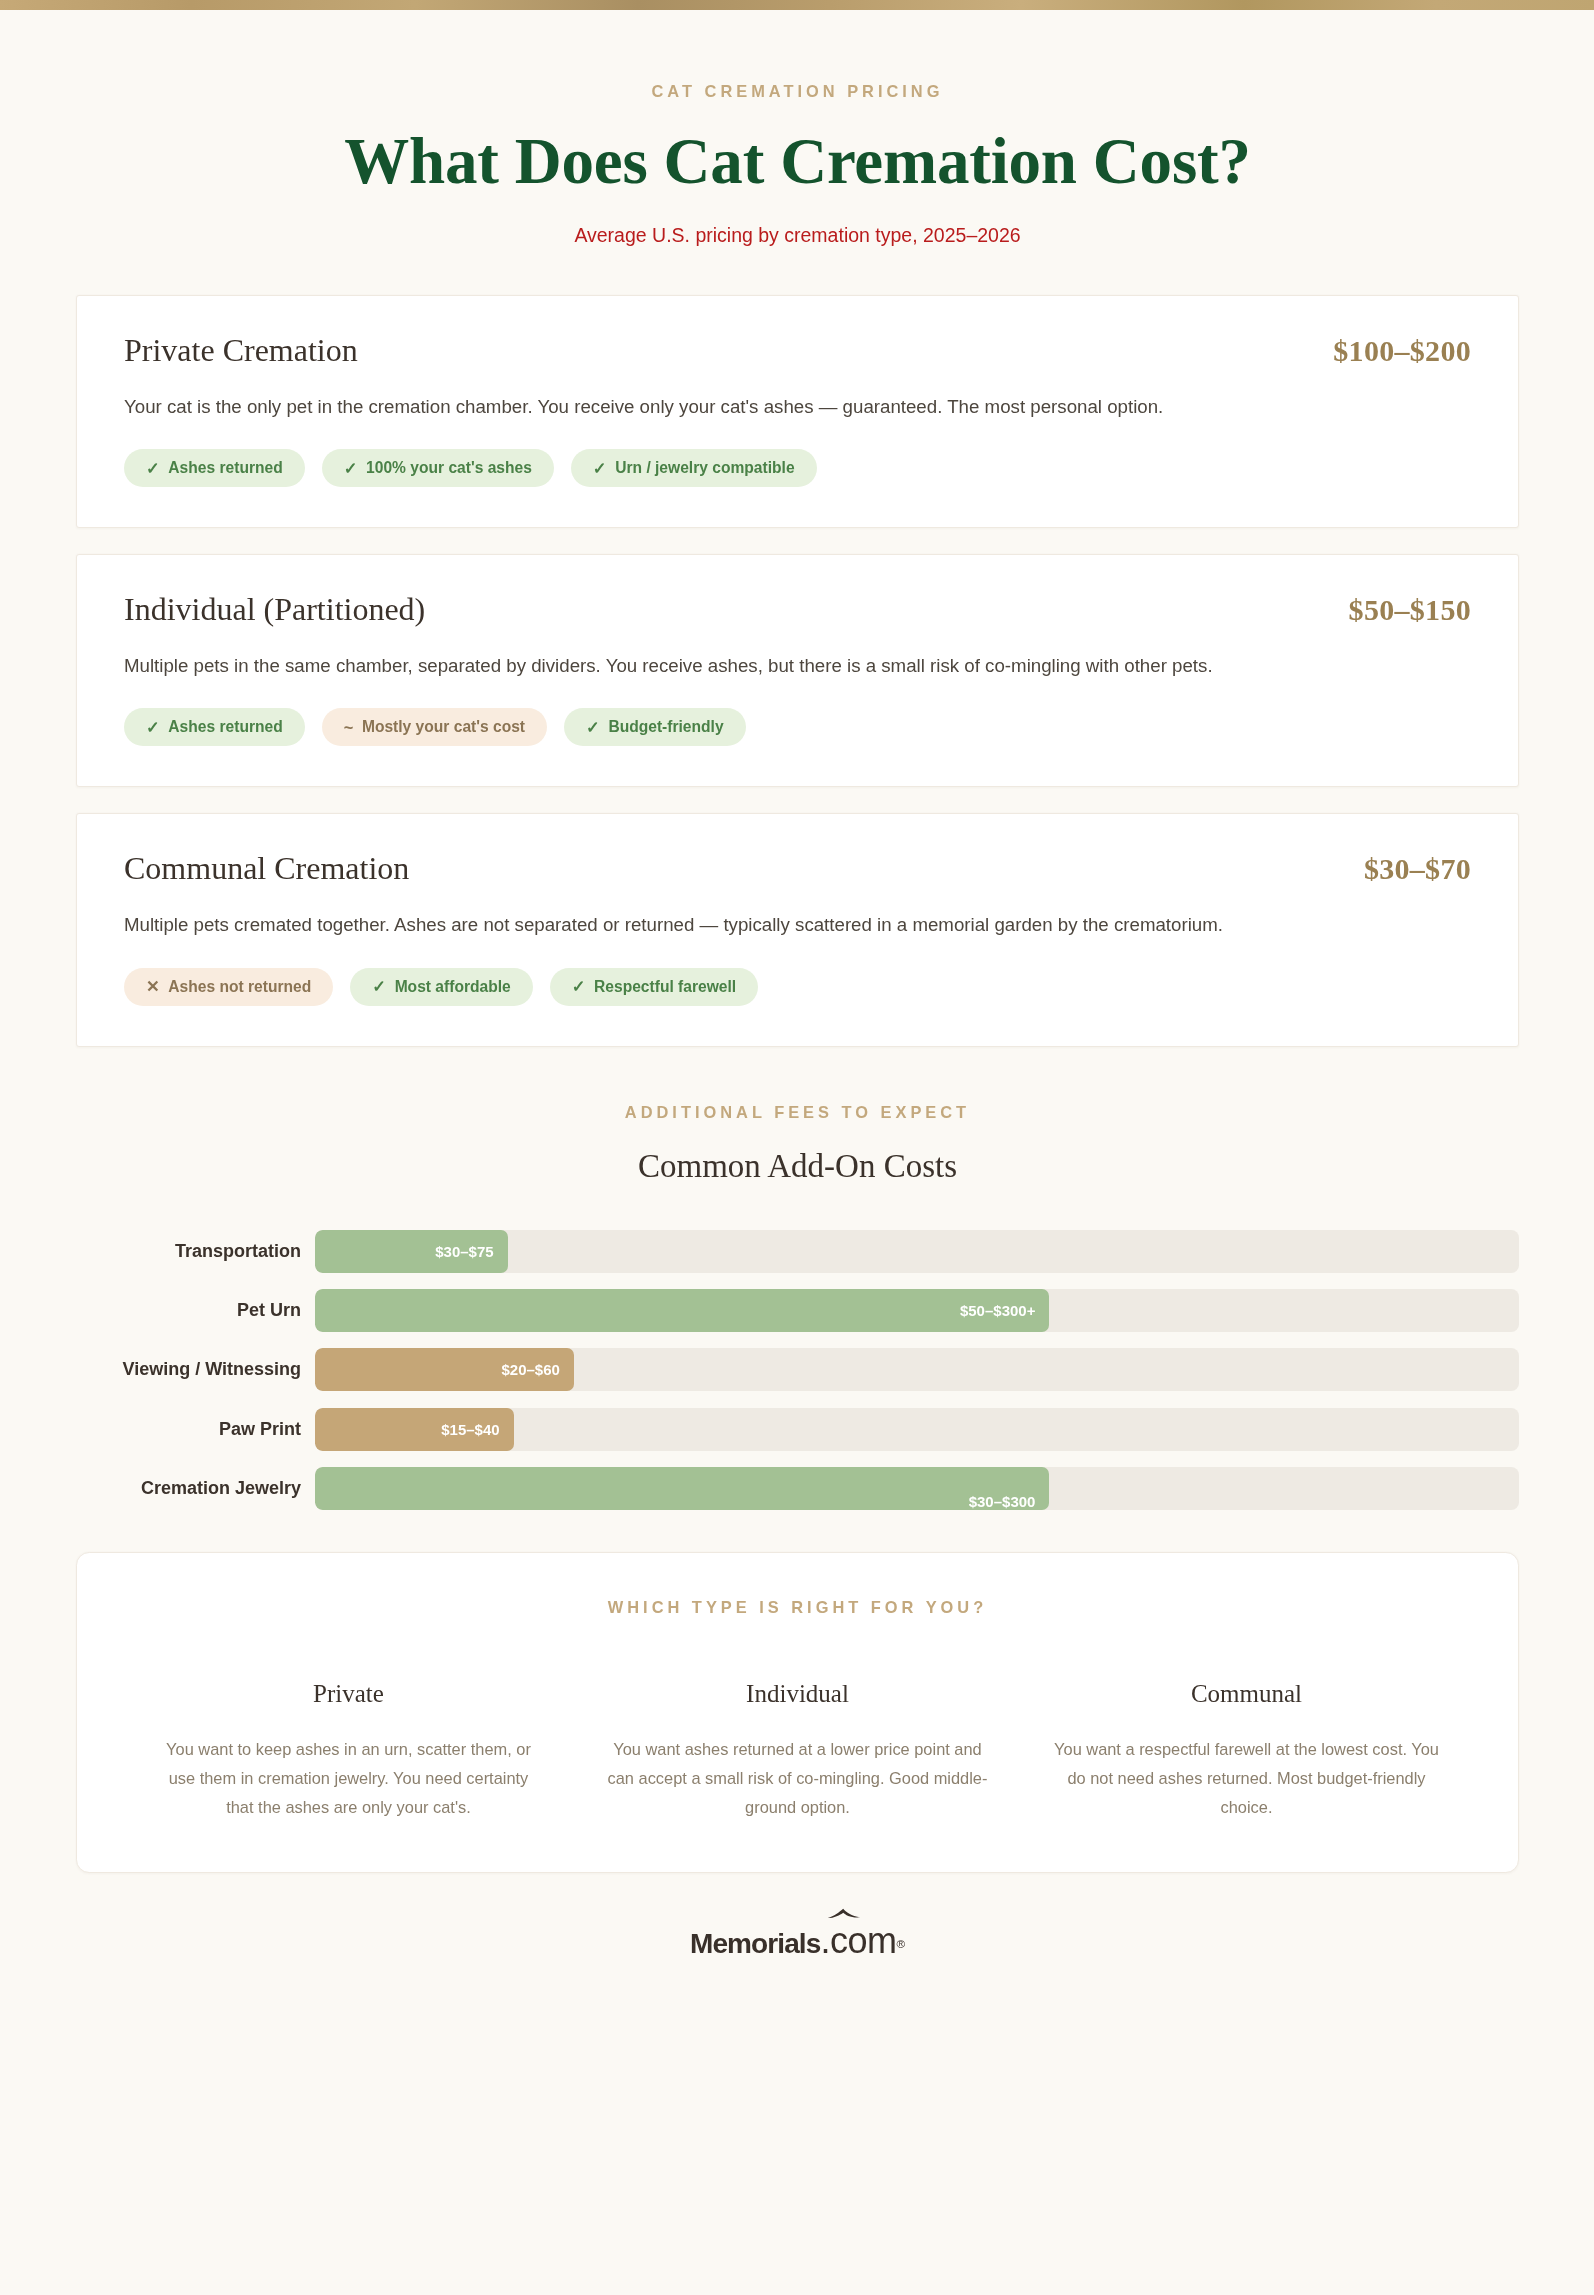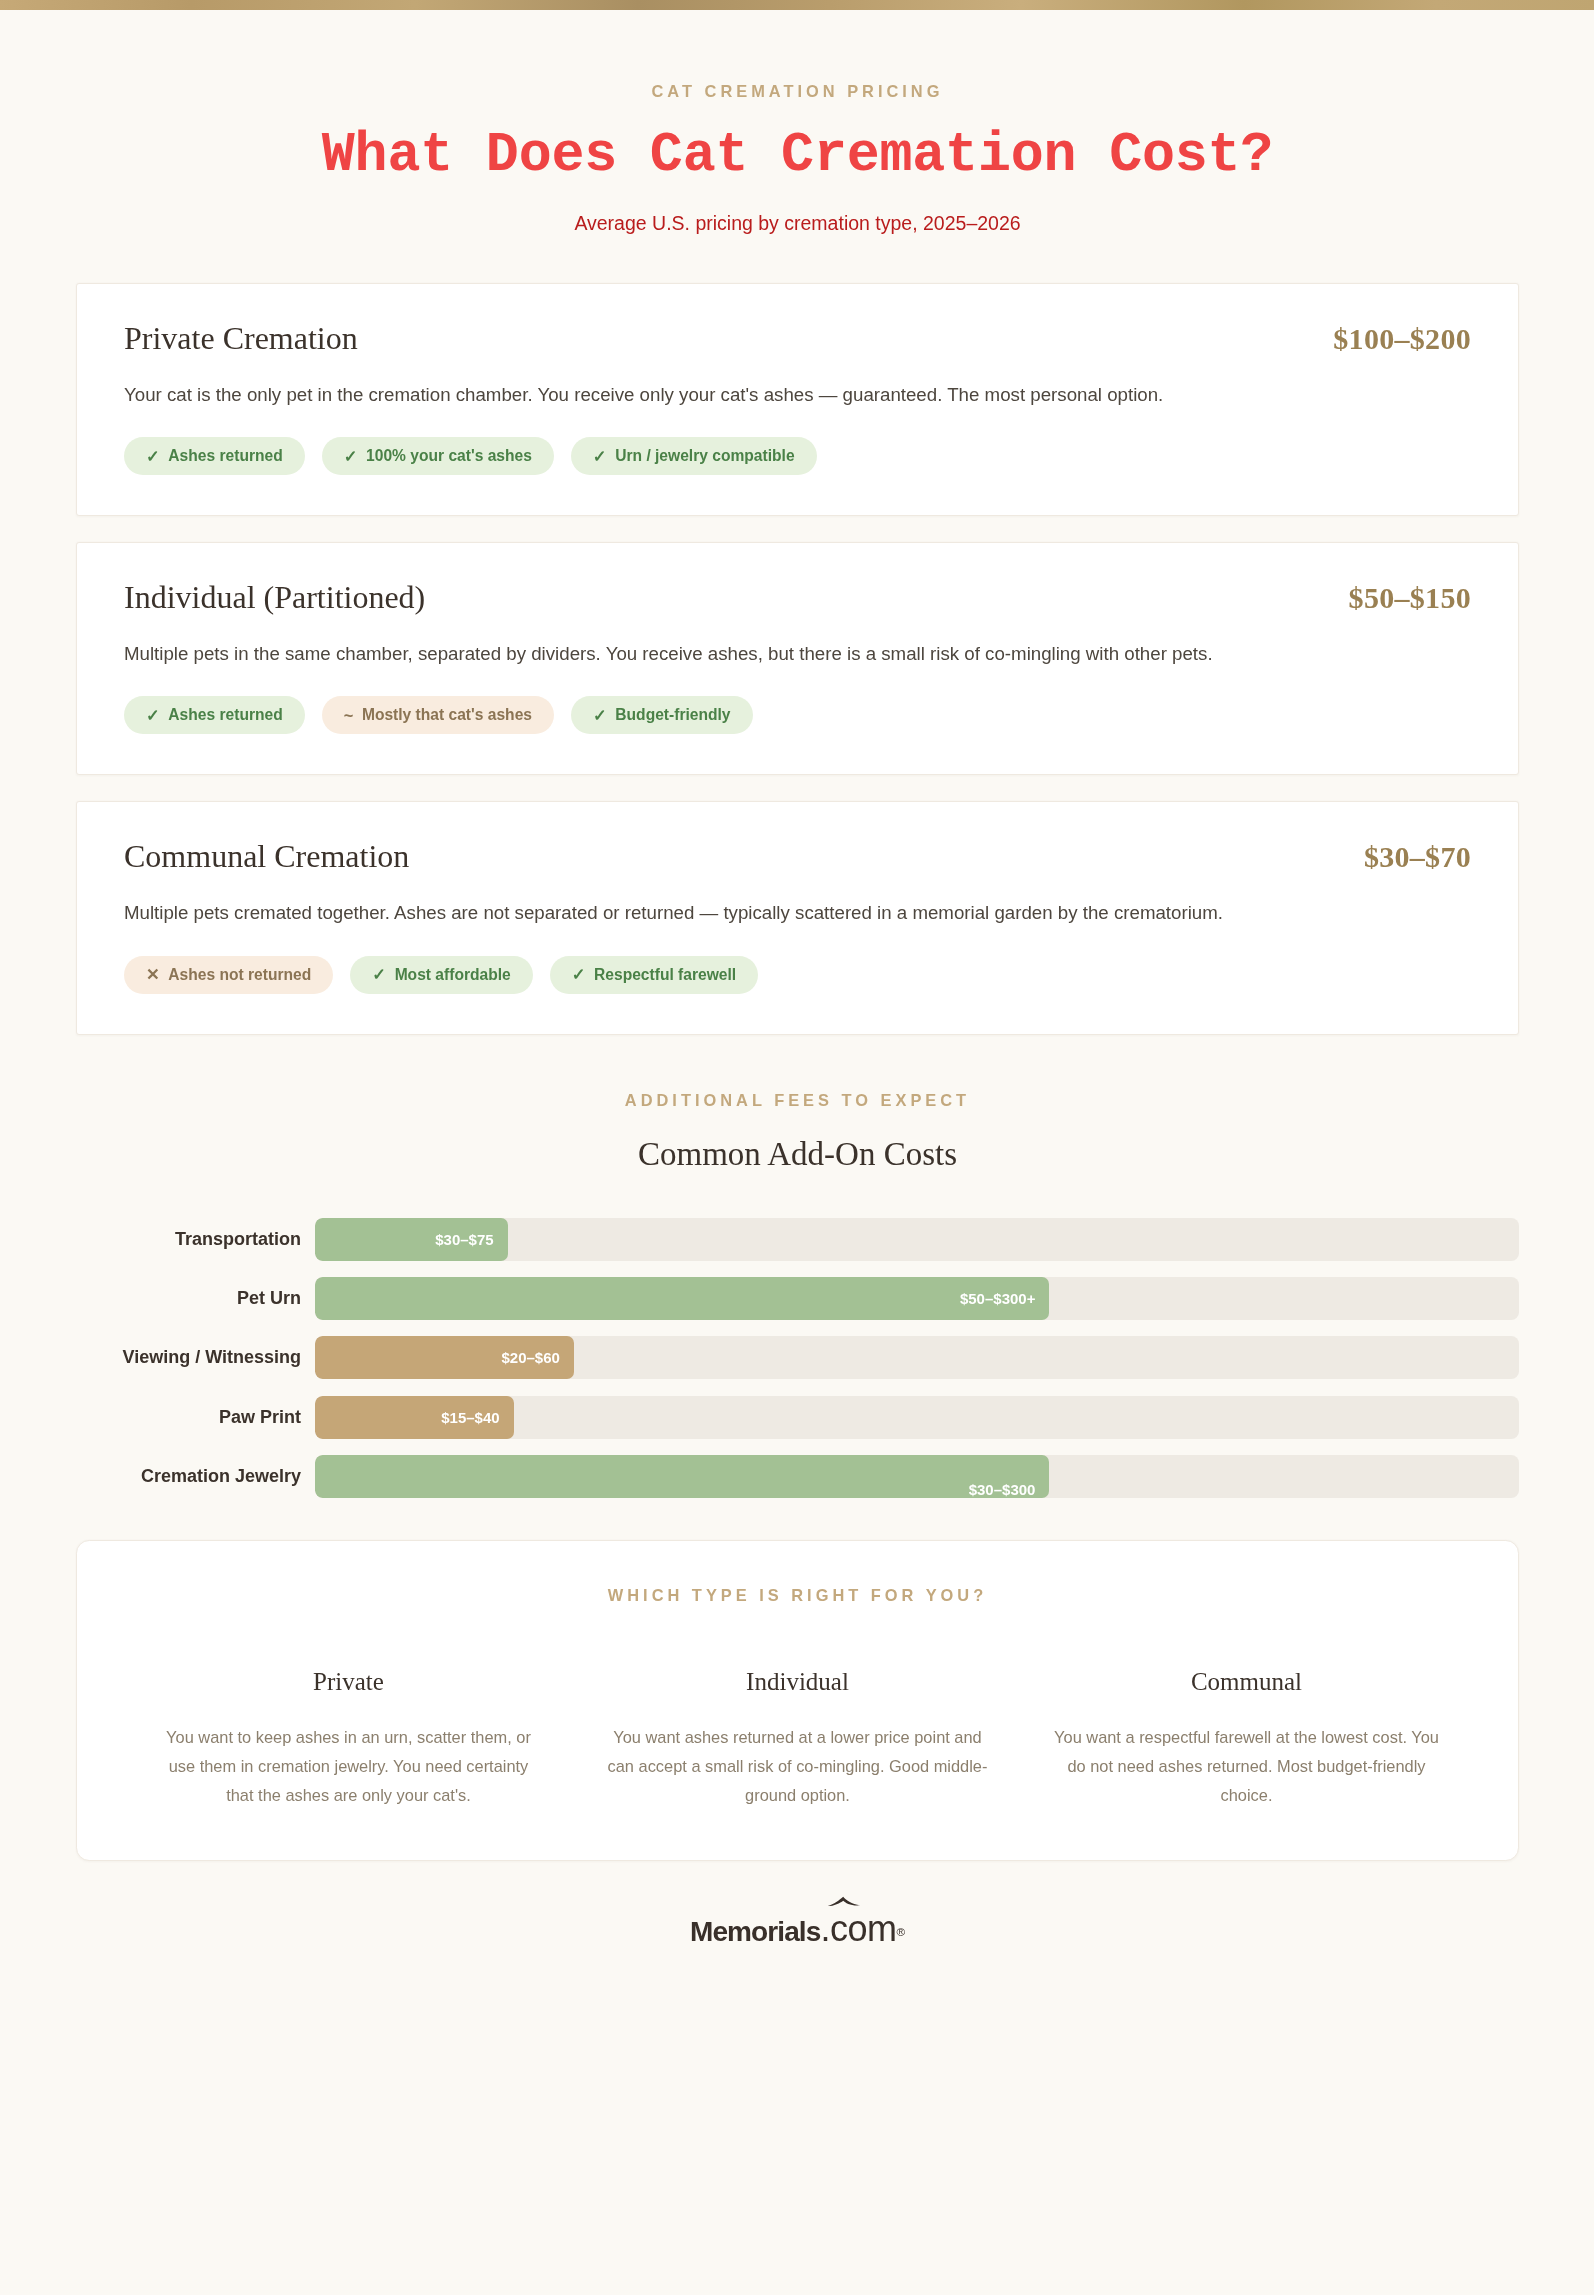--- a/index.html
+++ b/index.html
@@ -35,24 +35,24 @@
 
   .eyebrow {
     font-size: 16.4px;
     font-weight: bold;
     letter-spacing: 4px;
     color: #c3a87d;
     text-transform: uppercase;
   }
 
   .main-title {
-    font-family: Liberation Mono, monospace;
-    font-size: 55px;
-    font-weight: bold;
-    color: #ef4444;
+    font-family: Liberation Serif, serif;
+    font-size: 65px;
+    font-weight: bold;
+    color: #14532d;
     margin-top: 23.4px;
     letter-spacing: -0.2px;
   }
 
   .subtitle {
     font-size: 19.5px;
     color: #b91c1c;
     margin-top: 25px;
   }
 
@@ -290,21 +290,21 @@
         <div class="card-price">$50–$150</div>
       </div>
       <div class="card-desc">Multiple pets in the same chamber, separated by dividers. You receive ashes, but there is a small risk of co-mingling with other pets.</div>
       <div class="chips">
         <div class="chip good">
           <span class="chip-mark">✓</span>
           <span>Ashes returned</span>
         </div>
         <div class="chip warn">
           <span class="chip-mark">~</span>
-          <span>Mostly that cat's ashes</span>
+          <span>Mostly your cat's cost</span>
         </div>
         <div class="chip good">
           <span class="chip-mark">✓</span>
           <span>Budget-friendly</span>
         </div>
       </div>
     </div>
 
     <div class="card">
       <div class="card-head">

